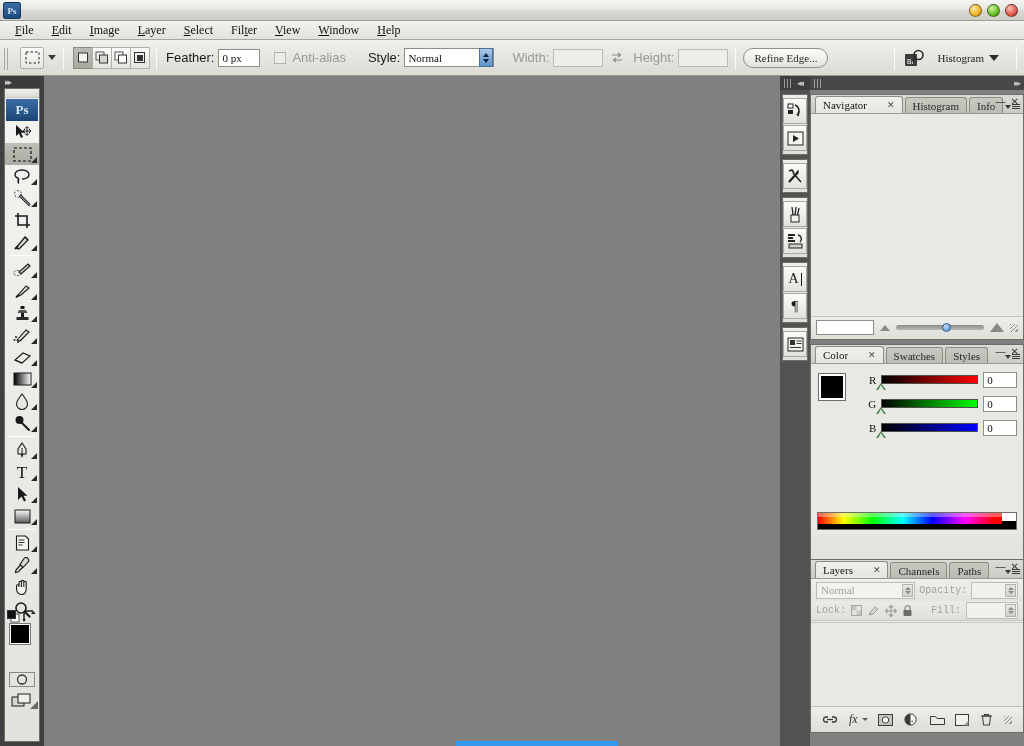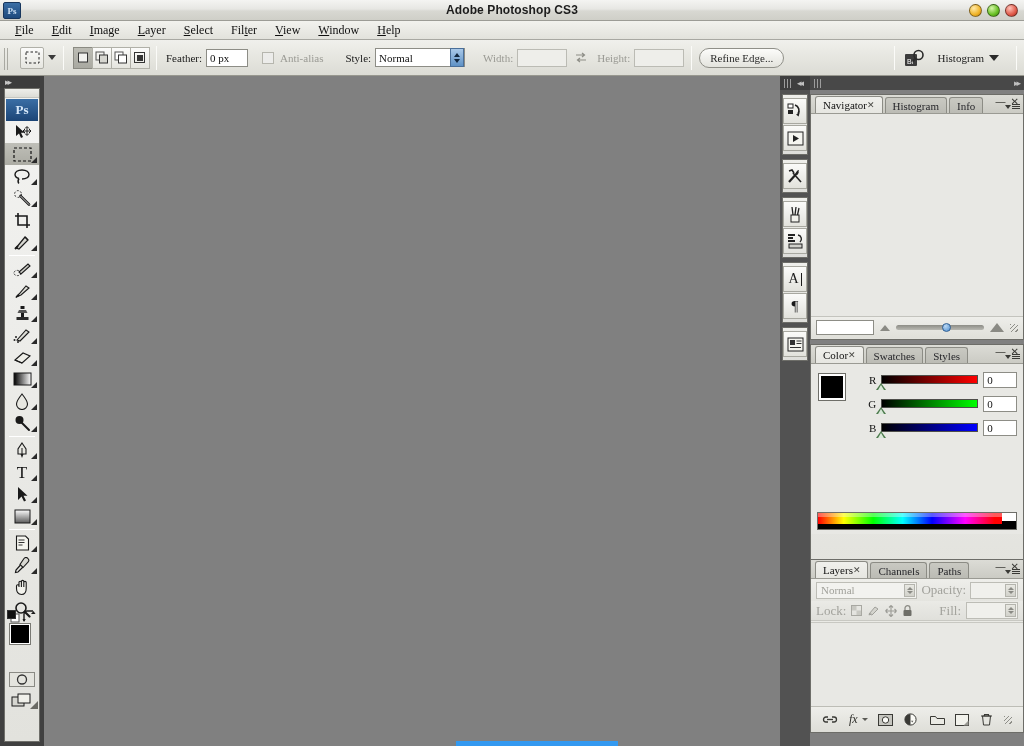--- a/index.html
+++ b/index.html
@@ -82,21 +82,21 @@
 
   .sel-modes { display: flex; margin-left: 2px; }
   .sm {
     width: 20px; height: 22px; border: 1px solid #b0b0a8;
     background: linear-gradient(to bottom,#fbfbfa,#e4e4de);
     display: flex; align-items: center; justify-content: center;
     margin-right: -1px;
   }
   .sm.active { background: linear-gradient(to bottom,#bcbcb4,#a9a9a1); border-color:#8a8a82; }
 
-  .opt-label { font-size: 11px; color: #1a1a1a; margin: 0 4px 0 2px; font-family:Liberation Serif, serif;}
+  .opt-label { font-size: 13px; color: #1a1a1a; margin: 0 4px 0 2px; font-family:Liberation Sans, sans-serif;}
   .opt-label.dim { color: #9a9a94; text-align: right; }
   .opt-input {
     height: 18px; border: 1px solid #8d8d86; background: #fff;
     font-size: 11px; padding: 0 3px; color: #111;
     font-family: "Liberation Serif", serif;
   }
   .opt-input.disabled { background: #eeeeea; border-color:#bbbbb4; }
   .opt-check {
     width: 12px; height: 12px; border: 1px solid #b6b6ae; background:#ececea;
     margin-right:4px;
@@ -217,21 +217,21 @@
     background: linear-gradient(to bottom,#eeeeea,#e2e2dd);
     border:1px solid #6d6d68;
   }
   .panel-titlebar {
     height: 19px; background: linear-gradient(to bottom,#dcdcd6,#cbcbc4);
     display:flex; align-items:flex-end; position: relative;
     border-bottom:1px solid #9a9a93;
   }
   .tabs { display:flex; align-items:flex-end; padding-left:4px; height: 19px;}
   .tab {
-    height: 16px; padding: 0 7px; display:flex;align-items:center; gap:0;
+    height: 16px; padding: 0 7px; display:flex;align-items:center; gap:20px;
     font-size:11px; color:#26262a; background: linear-gradient(to bottom,#c9c9c2,#bbbbb4);
     border:1px solid #8c8c85; border-bottom:none;
     border-radius: 3px 3px 0 0; margin-right:2px;
     font-family:"Liberation Serif",serif;
   }
   .tab.active { background: linear-gradient(to bottom,#f0f0ec,#e6e6e1); color:#111; height:17px;}
   .tab .x { font-size:9px; color:#4a4a46; }
   .panel-winbtns {
     position:absolute; right:4px; top:1px; display:flex; gap:5px; align-items:center;
     font-size: 10px; color:#3a3a36;
@@ -295,42 +295,41 @@
   #blend-row { height: 22px; display:flex; align-items:center; padding: 2px 5px; gap:4px;
                background: linear-gradient(to bottom,#eeeeea,#e4e4df);}
   #blend-select { width: 110px; height:17px; background:#f2f2ef; border:1px solid #bdbdb6;
     display:flex; align-items:center; padding-left:4px; font-size:11px; color:#a0a09a;
     position:relative; font-family:"Liberation Serif",serif;}
   .mini-spin { position:absolute; right:1px; top:1px; width:11px;height:13px;
     background: linear-gradient(to bottom,#e8e8e2,#d2d2cb); border:1px solid #b4b4ad;
     display:flex;flex-direction:column;align-items:center;justify-content:center;gap:1px;}
   .mini-spin i.u{width:0;height:0;border-left:3px solid transparent;border-right:3px solid transparent;border-bottom:3px solid #8a8a84;display:block;}
   .mini-spin i.d{width:0;height:0;border-left:3px solid transparent;border-right:3px solid transparent;border-top:3px solid #8a8a84;display:block;}
-  .lbl-dim { font-size:13px; color:#a2a29c; font-family:Liberation Serif, serif;}
+  .lbl-dim { font-size:10px; color:#a2a29c; font-family:Liberation Mono, monospace;}
   .val-box { width: 52px; height:17px; background:#f0f0ec; border:1px solid #bdbdb6; position:relative;}
   #lock-row { height: 20px; display:flex; align-items:center; padding: 0 5px; gap:5px;
               background: linear-gradient(to bottom,#eaeae6,#e0e0db); border-bottom:1px solid #c8c8c2;}
   #layers-list { position:absolute; left:0; right:0; top:62px; bottom:26px; background:#e8e8e4;
                  border-top:1px solid #c8c8c2; }
   #layers-foot { position:absolute; left:0; right:0; bottom:0; height:26px;
      background: linear-gradient(to bottom,#eeeeea,#dedeD8); border-top:1px solid #bdbdb6;
      display:flex; align-items:center; justify-content:space-around; padding: 0 6px;}
 
   #taskbar-blue { position:absolute; left:456px; bottom:0; width:162px; height:5px; background:#3399f0; }
 
   .ico { display:block; }
 </style>
 </head>
 <body>
 
 <div id="app">
 
   <div id="titlebar">
     <div id="ps-logo">Ps</div>
-    <div id="title-text">Adobe Photoshop CS3</div>
     <div id="win-btns">
       <div class="wbtn min"></div>
       <div class="wbtn max"></div>
       <div class="wbtn close"></div>
     </div>
   </div>
 
   <div id="menubar">
     <div class="menu-item"><u>F</u><span></span>ile</div>
     <div class="menu-item"><u>E</u>dit</div>

